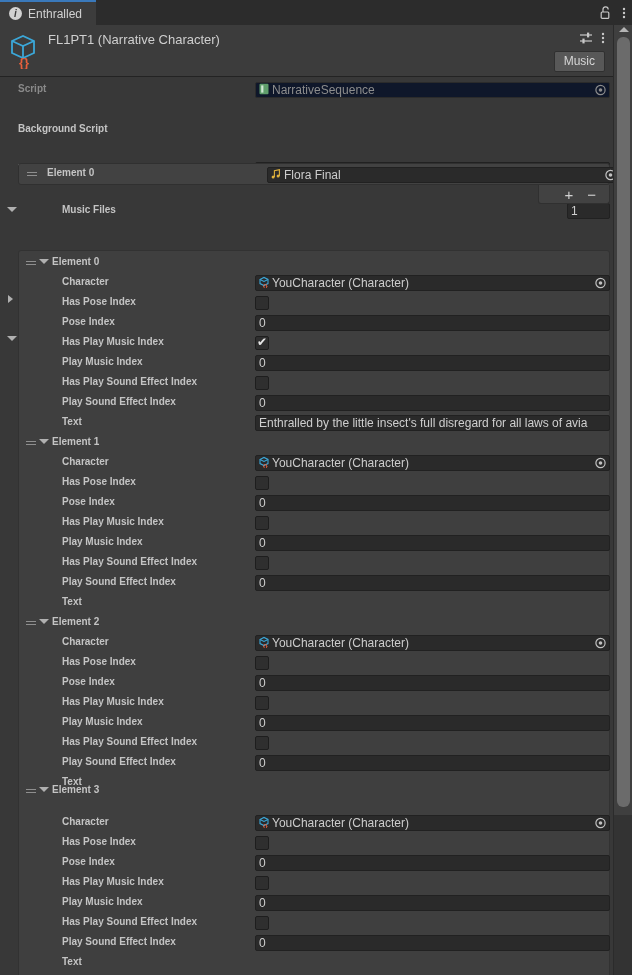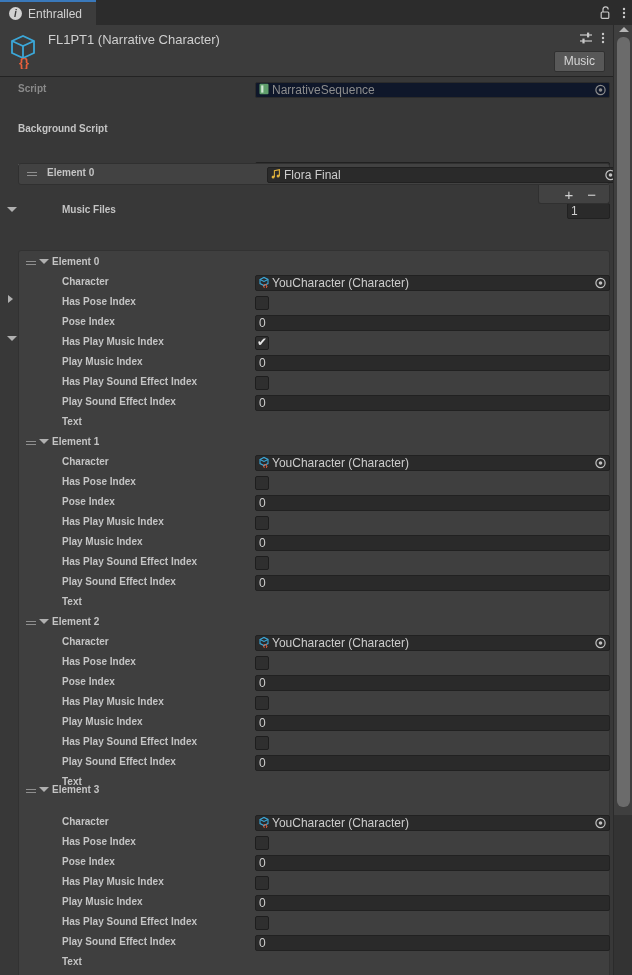--- a/index.html
+++ b/index.html
@@ -399,20 +399,21 @@
         <div class="row" style="position: absolute; top: 295px;">
           <span class="lbl" style="left: 62px;">Has Play Sound Effect Index</span>
           <div class="checkbox" style="left: 255px;"></div>
         </div>
         <div class="row" style="position: absolute; top: 315px;">
           <span class="lbl" style="left: 62px;">Play Sound Effect Index</span>
           <div class="inputfield" style="left: 255px; width: 355px;">0</div>
         </div>
         <div class="row" style="position: absolute; top: 335px;">
           <span class="lbl" style="left: 62px;">Text</span>
+          <div class="inputfield" style="left: 255px; width: 355px;">Enthralled by the little insect's full disregard for all laws of avia</div>
         </div>
         <div class="row" style="position: absolute; top: 355px;">
           <span class="drag" style="left:26px;"></span>
           <span class="fold open" style="left:39px;"></span>
           <span class="lbl" style="left:52px;">Element 1</span>
         </div>
         <div class="row" style="position: absolute; top: 375px;">
           <span class="lbl" style="left: 62px;">Character</span>
           <div class="objfield" style="left: 255px; width: 355px;">
             <span><svg width="12" height="12" viewBox="0 0 12 12">

